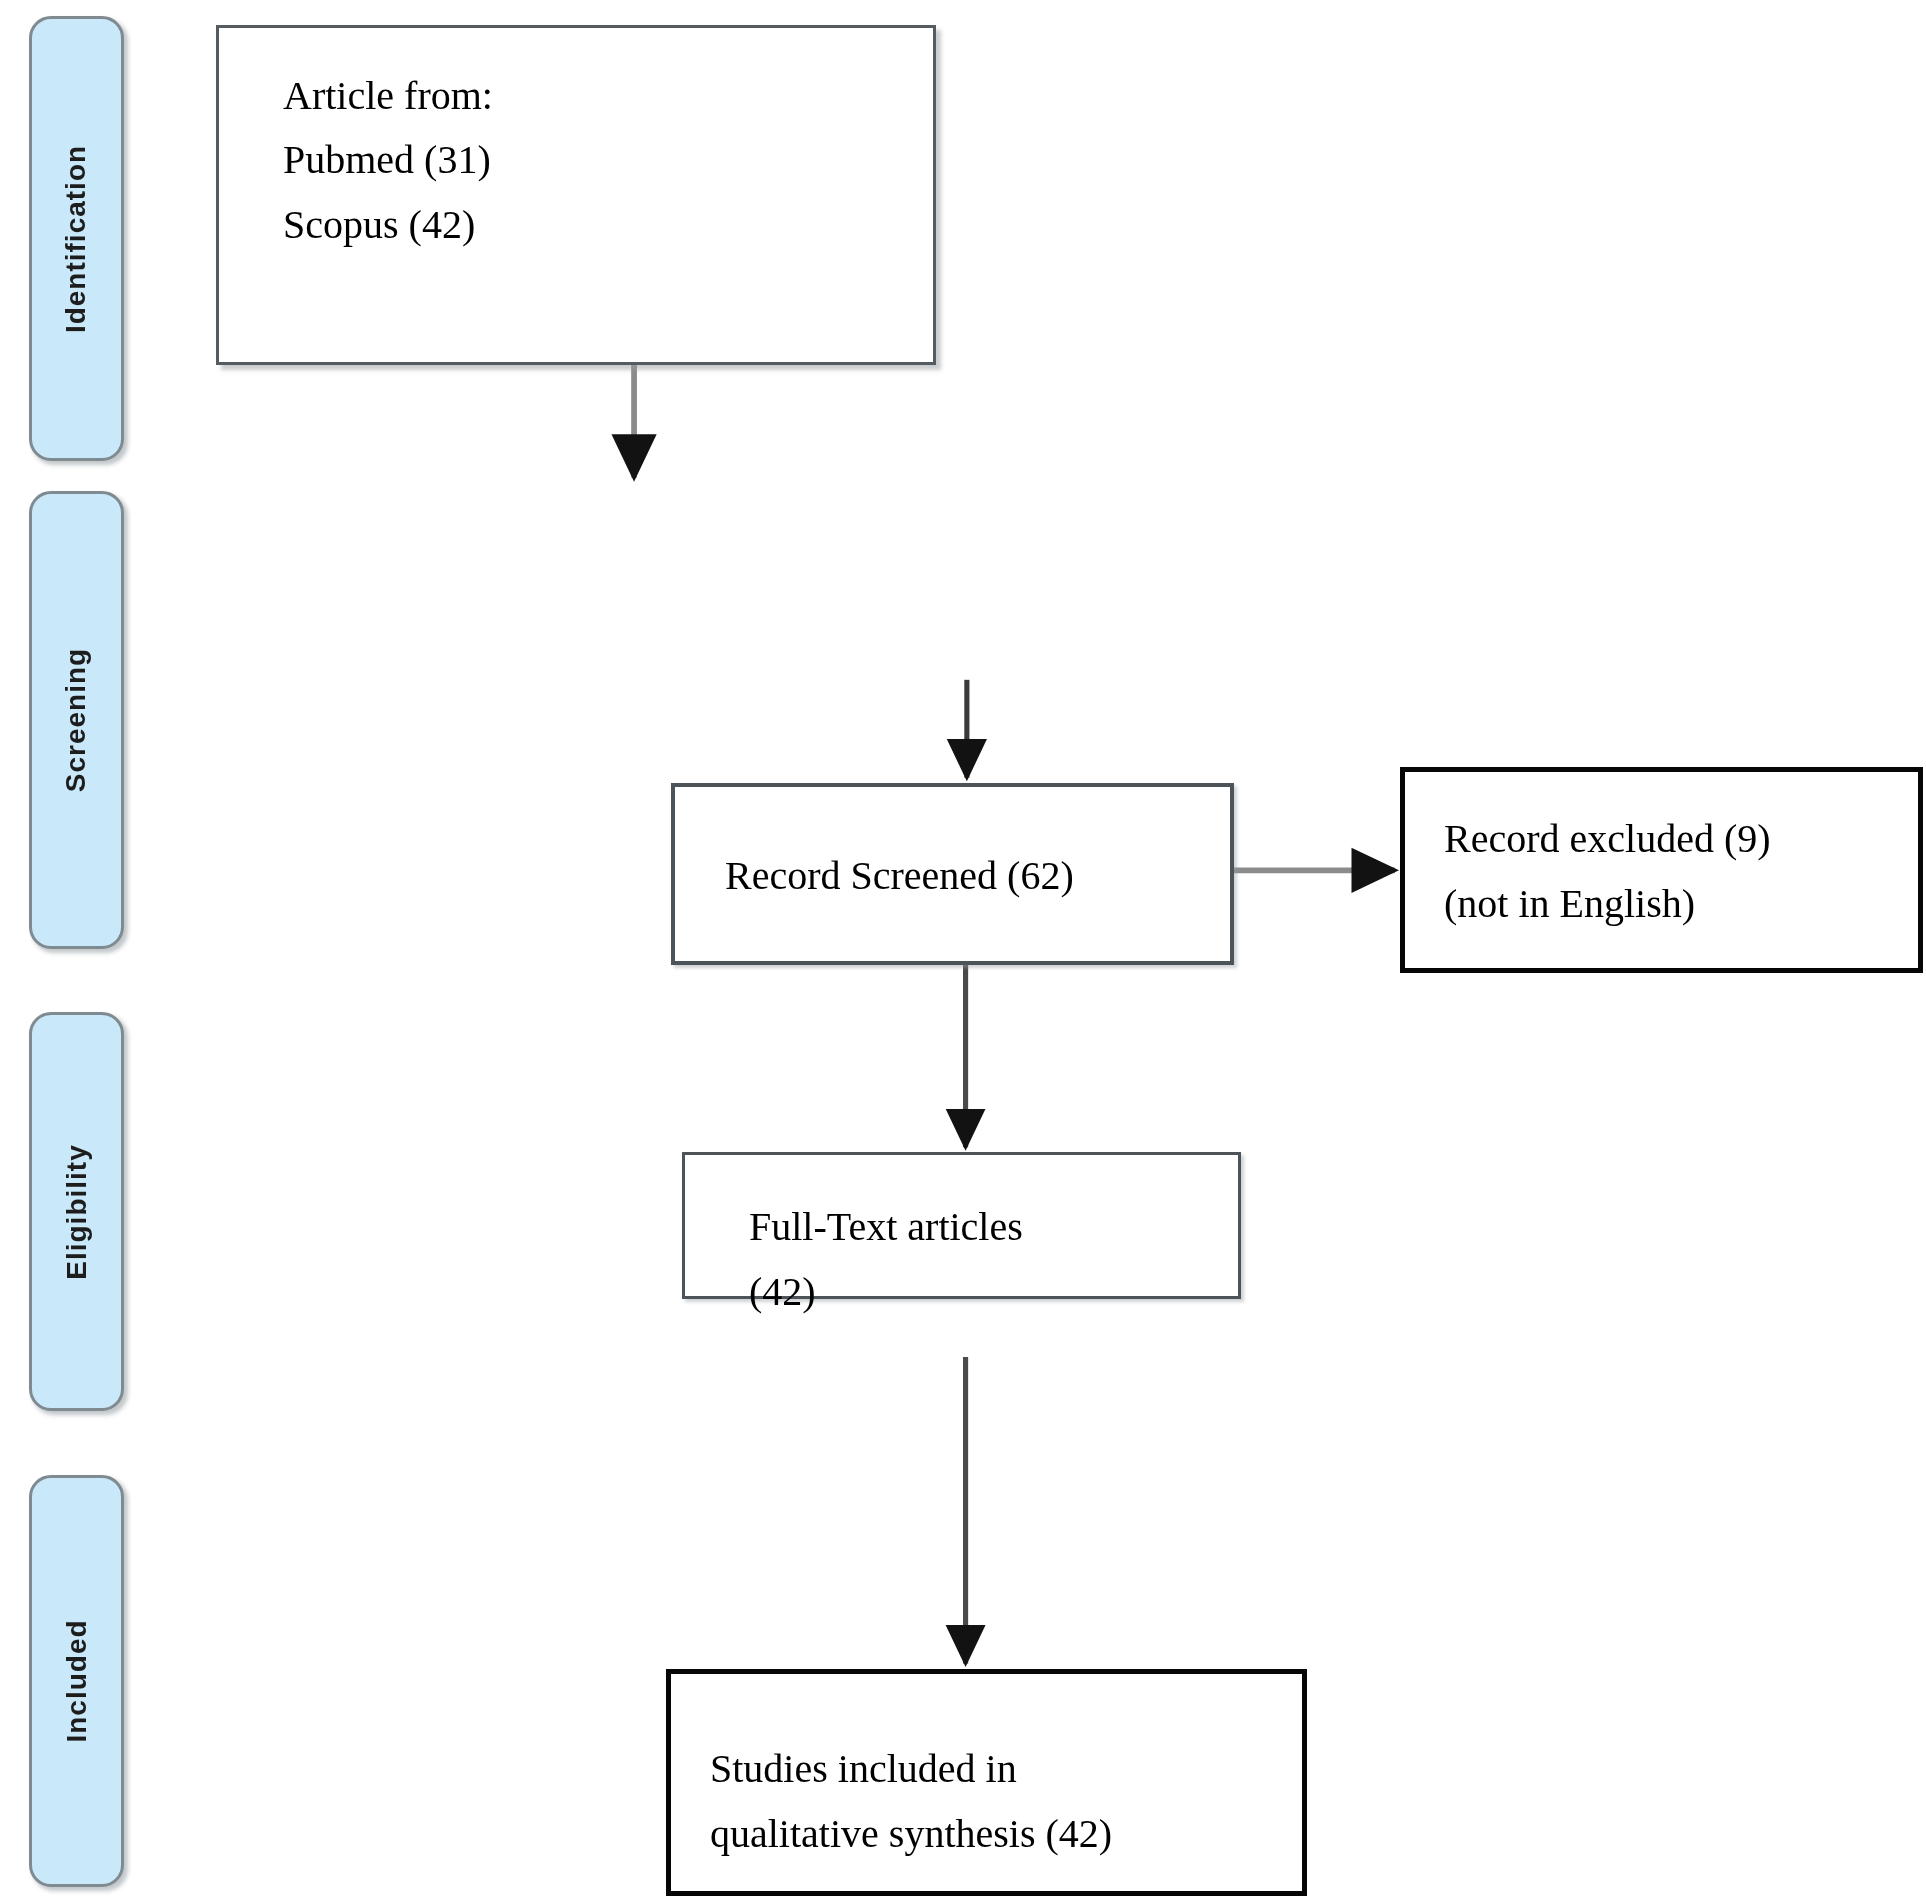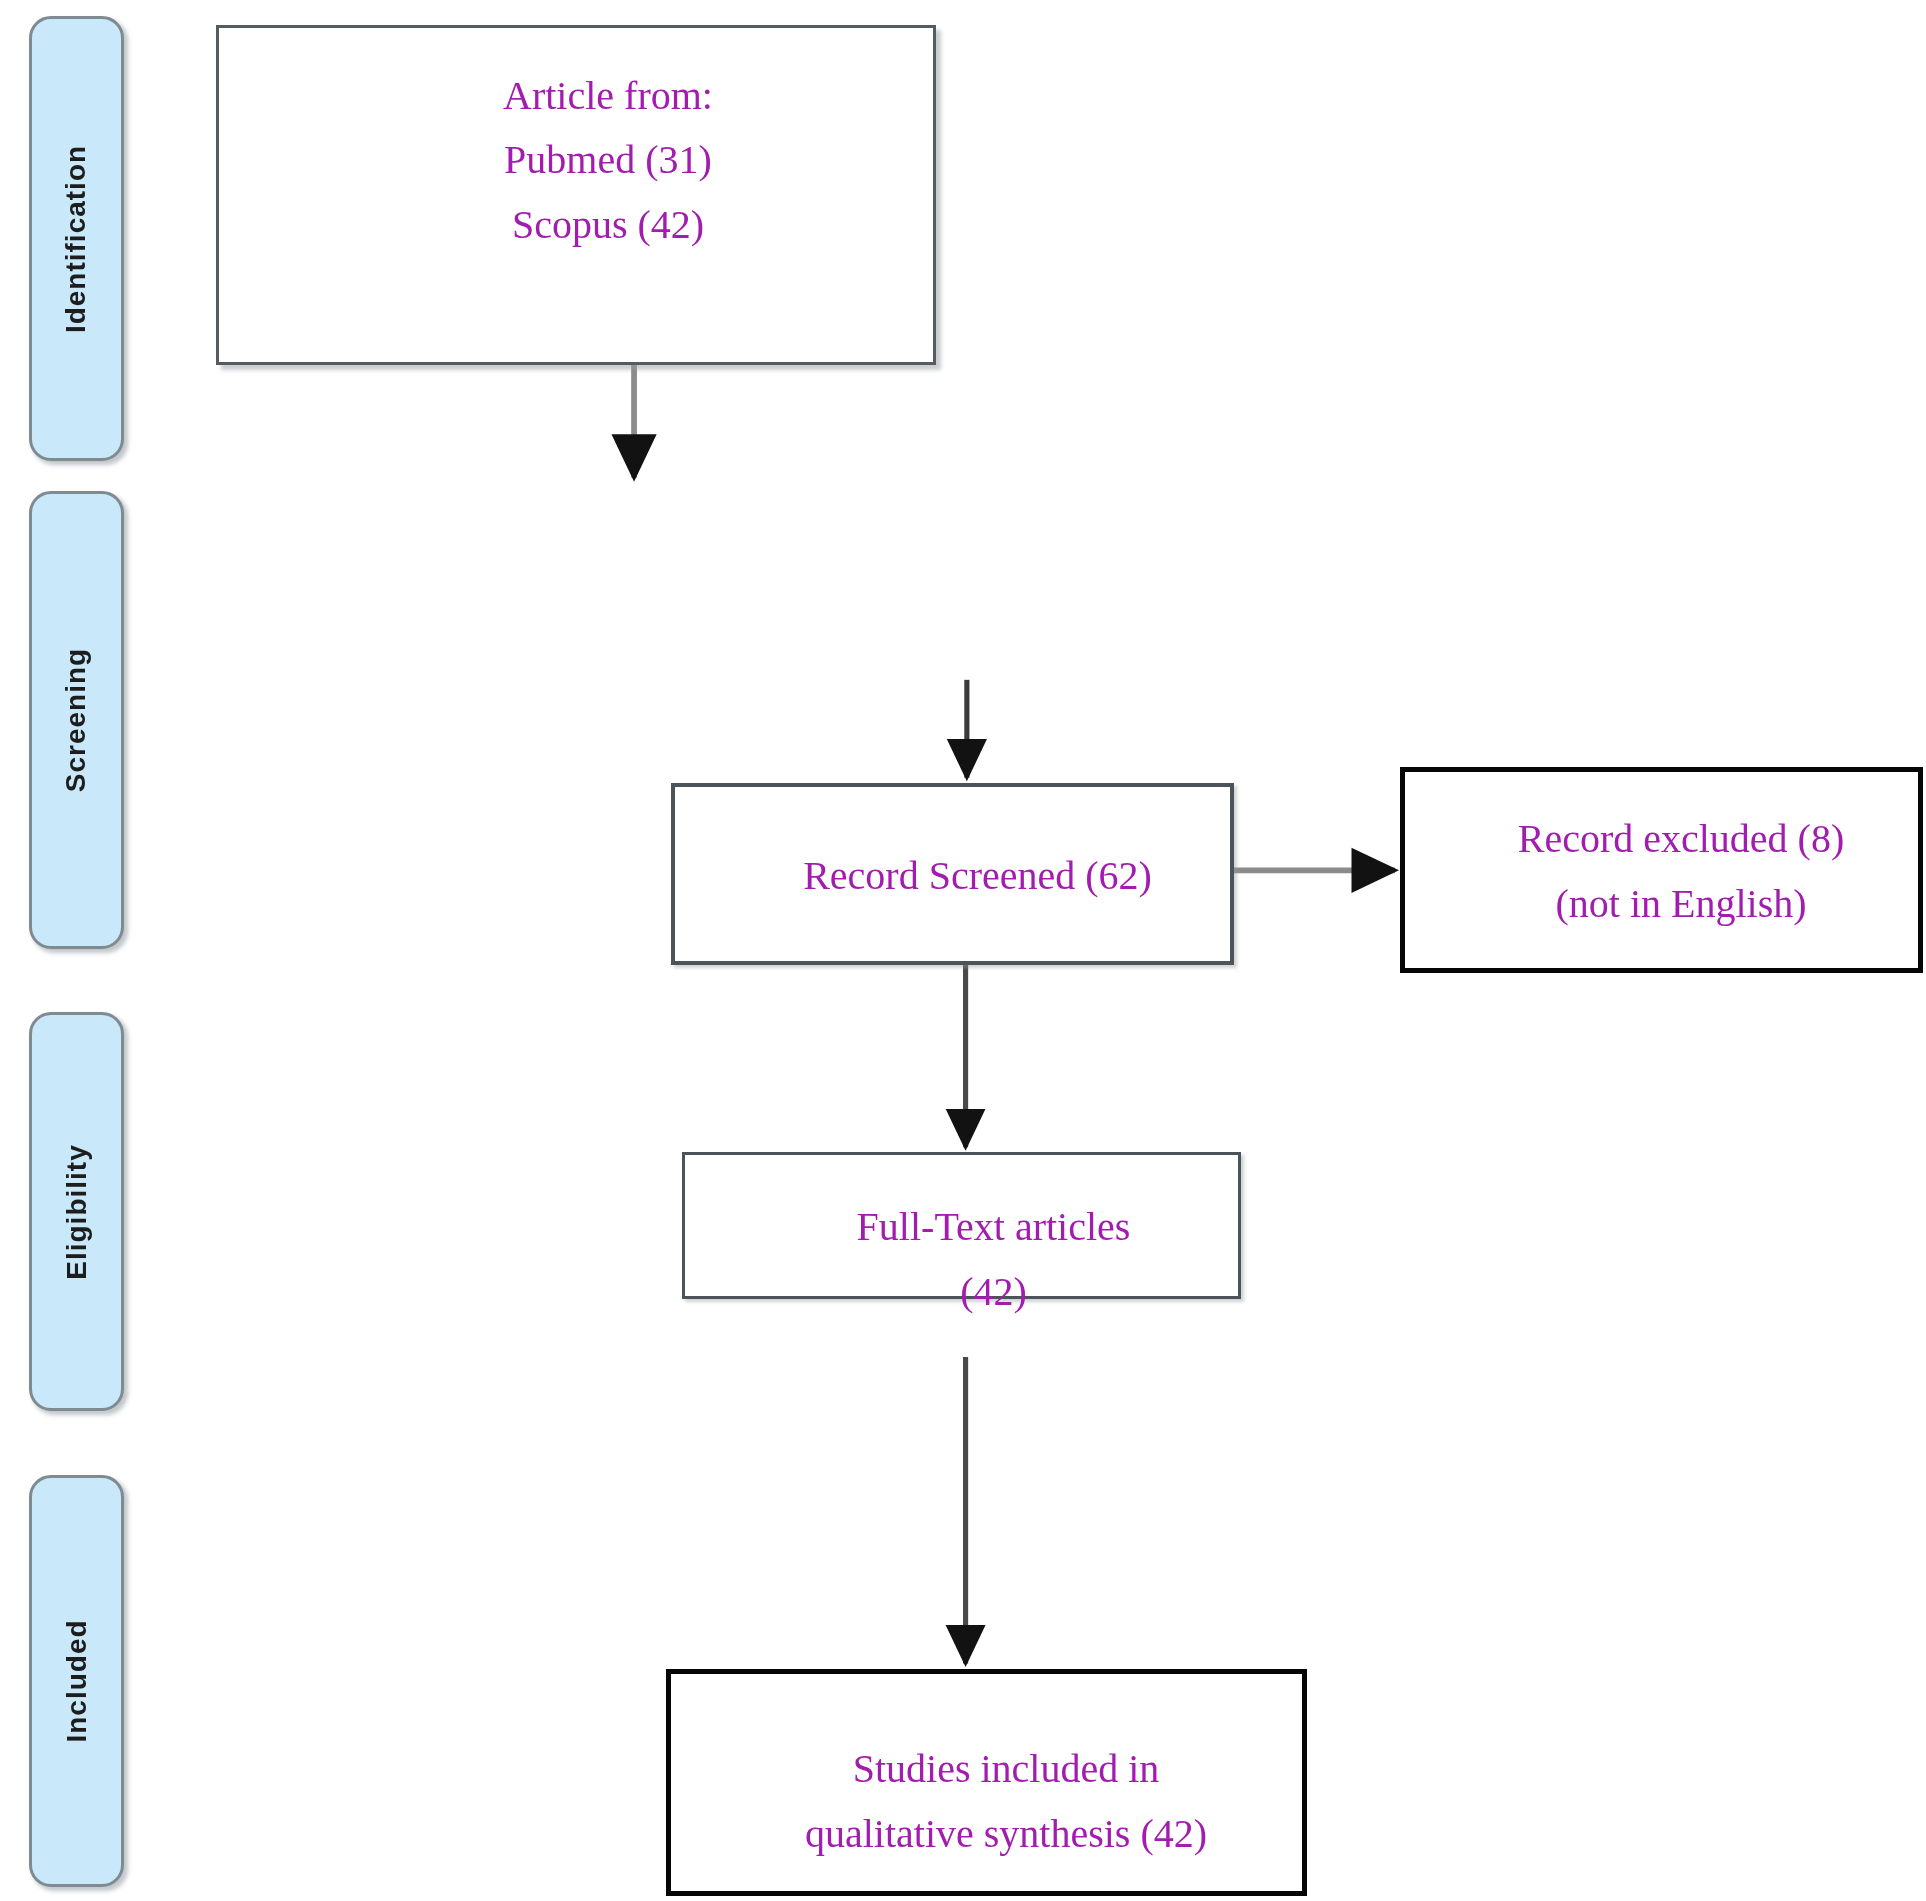--- a/index.html
+++ b/index.html
@@ -50,23 +50,22 @@
   .flow-box {
     position: absolute;
     background: #ffffff;
     box-sizing: border-box;
     display: block;
   }
   .flow-box .box-text {
     display: block;
     font-size: 40px;
     line-height: 1.62;
-    color: #a21caf;
+    color: #000000;
     white-space: pre-line;
-    text-align: center;
   }
 
   
   #box-sources {
     left: 216px; top: 24.5px;
     width: 720px; height: 340px;
     border: 3.9px solid #555c61;
     box-shadow: 4.5px 4.5px 3.9px rgba(150,156,161,0.5);
   }
   #box-sources .box-text {
@@ -176,21 +175,21 @@
 Pubmed (31)
 Scopus  (42)</span>
   </div>
 
 
   <div class="flow-box" id="box-screened">
     <span class="box-text">Record Screened (62)</span>
   </div>
 
   <div class="flow-box" id="box-excluded">
-    <span class="box-text">Record excluded (8)
+    <span class="box-text">Record excluded (9)
 (not in English)</span>
   </div>
 
   <div class="flow-box" id="box-fulltext">
     <span class="box-text">Full-Text articles
 (42)</span>
   </div>
 
   <div class="flow-box" id="box-included">
     <span class="box-text">Studies included in

